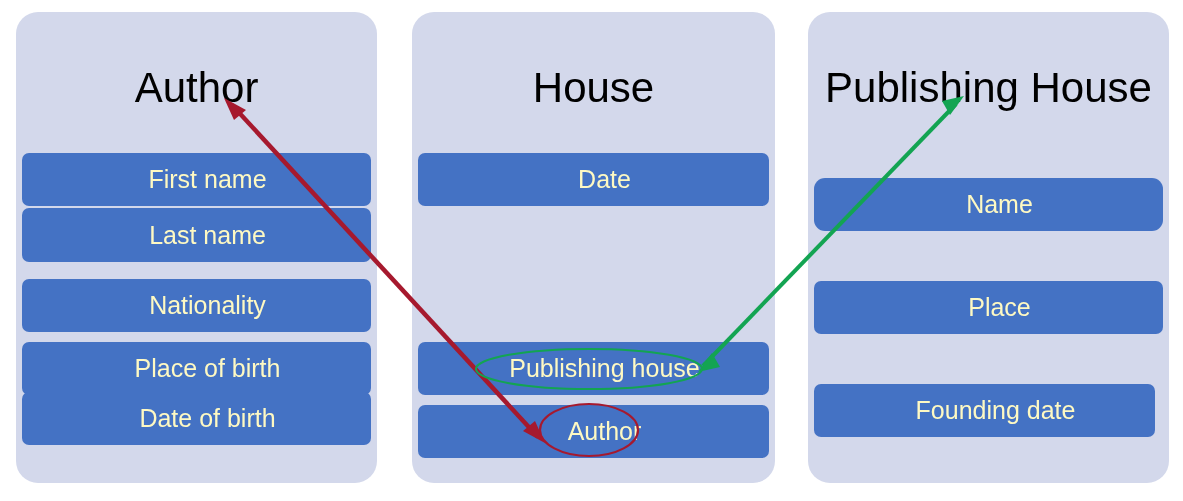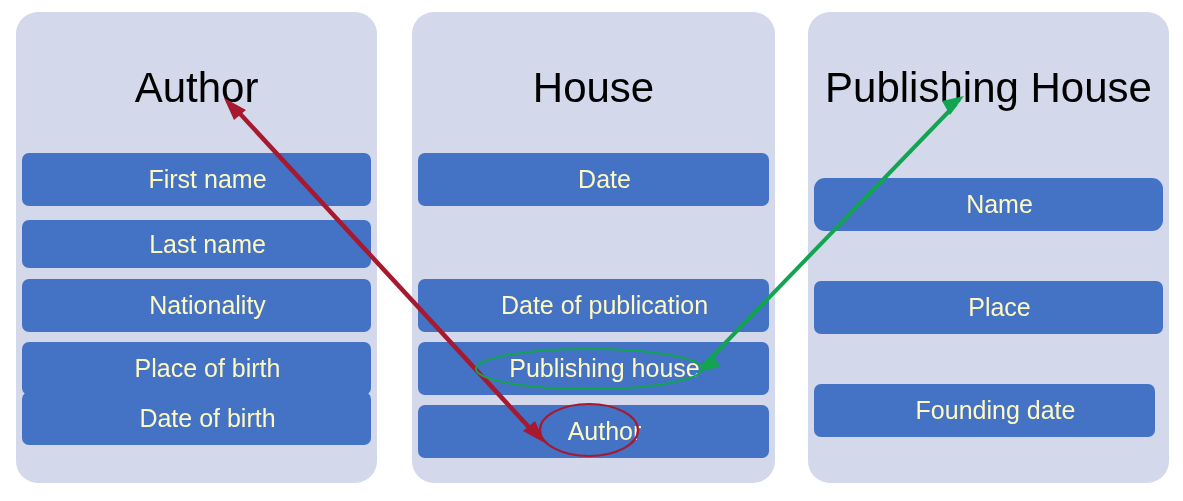--- a/index.html
+++ b/index.html
@@ -60,30 +60,29 @@
 </style>
 </head>
 <body>
 
 <div id="diagram">
 
   <div class="entity-panel" style="left:16px; top:12px; width:361px; height:471px;">
     <div class="entity-title" style="top:55px; font-size:42px;">Author</div>
   </div>
   <div class="attr-bar" style="left:22px; top:153px; width:349px; height:53px;">First name</div>
-  <div class="attr-bar" style="left:22px; top:220px; width:349px; height:48px;">Last name</div>
+  <div class="attr-bar" style="left:22px; top:208px; width:349px; height:54px;">Last name</div>
   <div class="attr-bar" style="left:22px; top:279px; width:349px; height:53px;">Nationality</div>
   <div class="attr-bar" style="left:22px; top:342px; width:349px; height:53px;">Place of birth</div>
   <div class="attr-bar" style="left:22px; top:392px; width:349px; height:53px;">Date of birth</div>
 
   <div class="entity-panel" style="left:412px; top:12px; width:363px; height:471px;">
     <div class="entity-title" style="top:55px; font-size:42px;">House</div>
   </div>
   <div class="attr-bar" style="left:418px; top:153px; width:351px; height:53px;">Date</div>
-  <div class="attr-bar" style="left:418px; top:279px; width:351px; height:53px;">Date of publication</div>
   <div class="attr-bar" style="left:418px; top:342px; width:351px; height:53px;">Publishing house</div>
   <div class="attr-bar" style="left:418px; top:405px; width:351px; height:53px;">Author</div>
 
   <div class="entity-panel" style="left:808px; top:12px; width:361px; height:471px;">
     <div class="entity-title" style="top:55px; font-size:42px;">Publishing House</div>
   </div>
   <div class="attr-bar" style="left:814px; top:178px; width:349px; height:53px;border-radius:11px;">Name</div>
   <div class="attr-bar" style="left:814px; top:281px; width:349px; height:53px;">Place</div>
   <div class="attr-bar" style="left:814px; top:384px; width:341px; height:53px;">Founding date</div>
 

